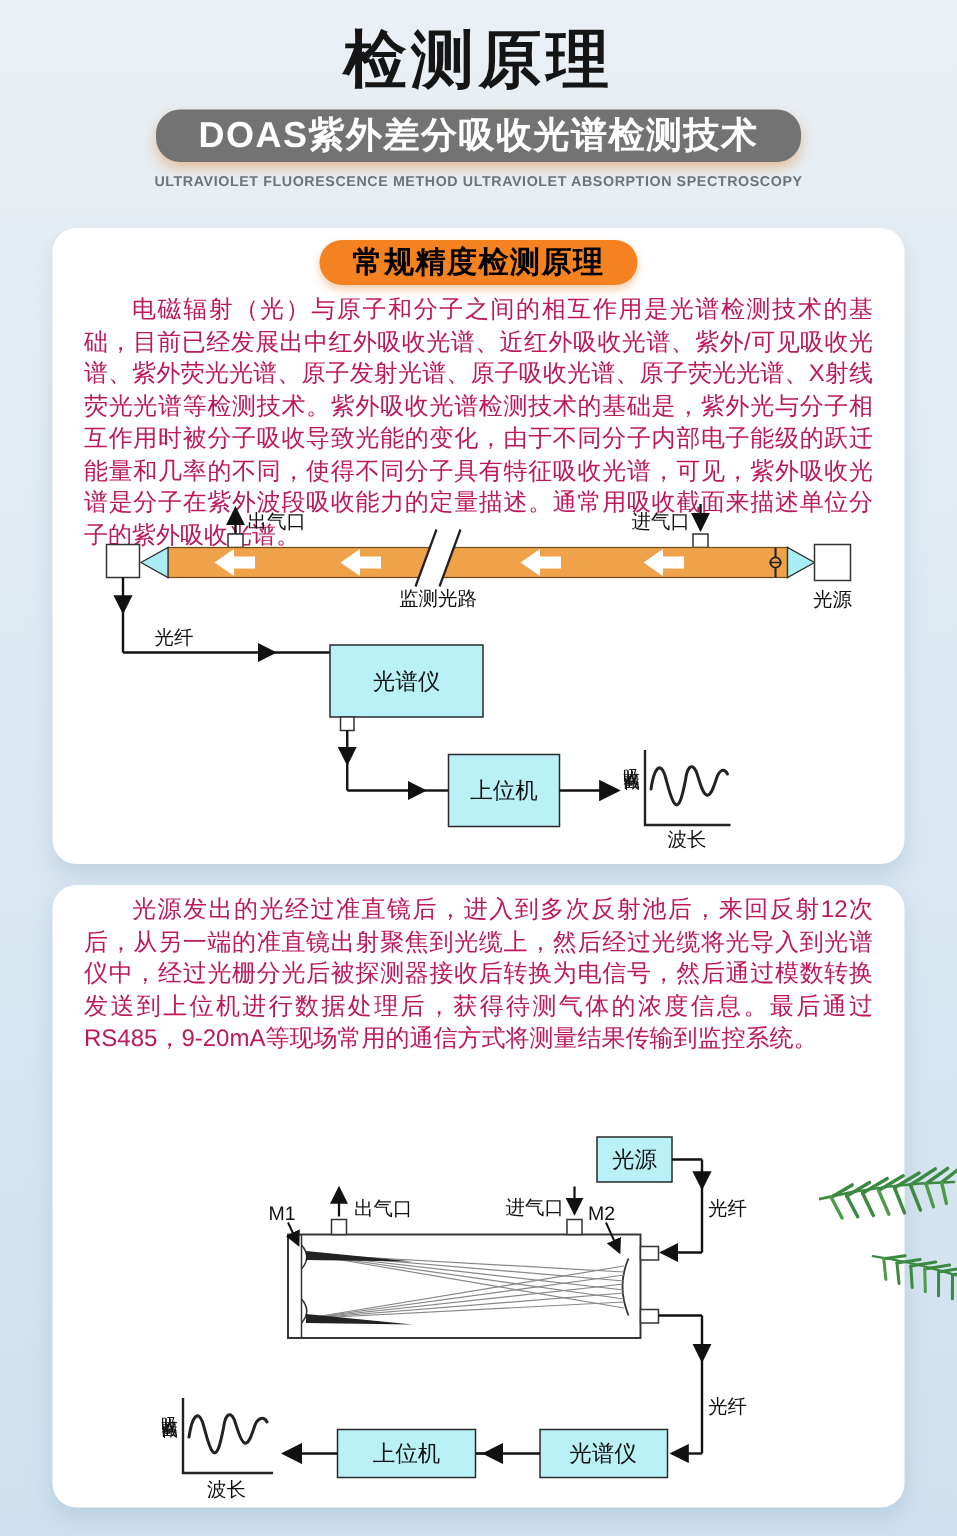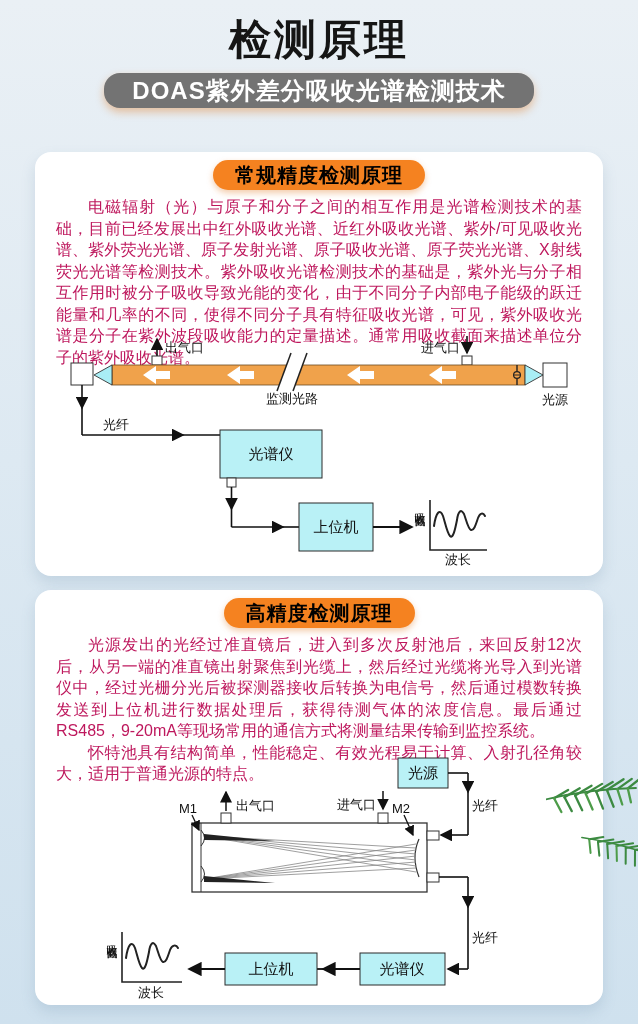--- a/index.html
+++ b/index.html
@@ -46,20 +46,21 @@
   .boxlab{font-size:15px;}
   .vtext{writing-mode:vertical-rl;text-orientation:upright;font-size:11px;letter-spacing:1px;}
   .palm{position:absolute;right:0;top:770px;z-index:6;pointer-events:none;}
 </style>
 </head>
 <body>
 
 <div class="header">
   <h1 class="page-title">检测原理</h1>
   <div><span class="banner">DOAS紫外差分吸收光谱检测技术</span></div>
+  <div class="subtitle">ULTRAVIOLET FLUORESCENCE METHOD ULTRAVIOLET ABSORPTION SPECTROSCOPY</div>
 </div>
 
 <section class="card card1">
   <div class="card-pill-wrap">
     <span class="card-pill">常规精度检测原理</span>
   </div>
   <p class="body-text">电磁辐射（光）与原子和分子之间的相互作用是光谱检测技术的基础，目前已经发展出中红外吸收光谱、近红外吸收光谱、紫外/可见吸收光谱、紫外荧光光谱、原子发射光谱、原子吸收光谱、原子荧光光谱、X射线荧光光谱等检测技术。紫外吸收光谱检测技术的基础是，紫外光与分子相互作用时被分子吸收导致光能的变化，由于不同分子内部电子能级的跃迁能量和几率的不同，使得不同分子具有特征吸收光谱，可见，紫外吸收光谱是分子在紫外波段吸收能力的定量描述。通常用吸收截面来描述单位分子的紫外吸收光谱。</p>
 
   <svg class="diagram" style="top:180px" width="568" height="240" viewBox="0 0 568 240">
     <defs>
@@ -135,25 +136,21 @@
     <g>
       <path d="M395,168 L395,218 L452,218" fill="none" stroke="#222" stroke-width="1.6"></path>
       <path d="M399,194 C401,180 405,176 408,184 C410,190 412,201 415,204 C418,207 420,198 422,188 C423,180 426,176 429,182 C431,187 433,197 436,198 C439,199 441,192 443,186 C445,181 448,180 450,184" fill="none" stroke="#222" stroke-width="2" stroke-linecap="round"></path>
       <text class="vtext" x="385" y="172" text-anchor="start">吸收截面</text>
       <text class="lab" x="423" y="232" text-anchor="middle">波长</text>
     </g>
   </svg>
 </section>
 
 <section class="card card2">
-  <div class="card-pill-wrap">
-    <span class="card-pill">高精度检测原理</span>
-  </div>
   <p class="body-text">光源发出的光经过准直镜后，进入到多次反射池后，来回反射12次后，从另一端的准直镜出射聚焦到光缆上，然后经过光缆将光导入到光谱仪中，经过光栅分光后被探测器接收后转换为电信号，然后通过模数转换发送到上位机进行数据处理后，获得待测气体的浓度信息。最后通过RS485，9-20mA等现场常用的通信方式将测量结果传输到监控系统。</p>
-  <p class="body-text cont">怀特池具有结构简单，性能稳定、有效光程易于计算、入射孔径角较大，适用于普通光源的特点。</p>
 
   <svg class="diagram" style="top:166px" width="568" height="248" viewBox="0 0 568 248">
     <defs>
       <marker id="ah2" viewBox="0 0 8 8" markerWidth="8" markerHeight="8" refX="7" refY="4" orient="auto">
         <path d="M0,0 L8,4 L0,8 Z" fill="#111"></path>
       </marker>
     </defs>
 
     <rect x="363" y="2" width="50" height="30" fill="#b9f1f6" stroke="#2a2a2a" stroke-width="1"></rect>
     <text class="boxlab" x="388" y="22" text-anchor="middle">光源</text>

